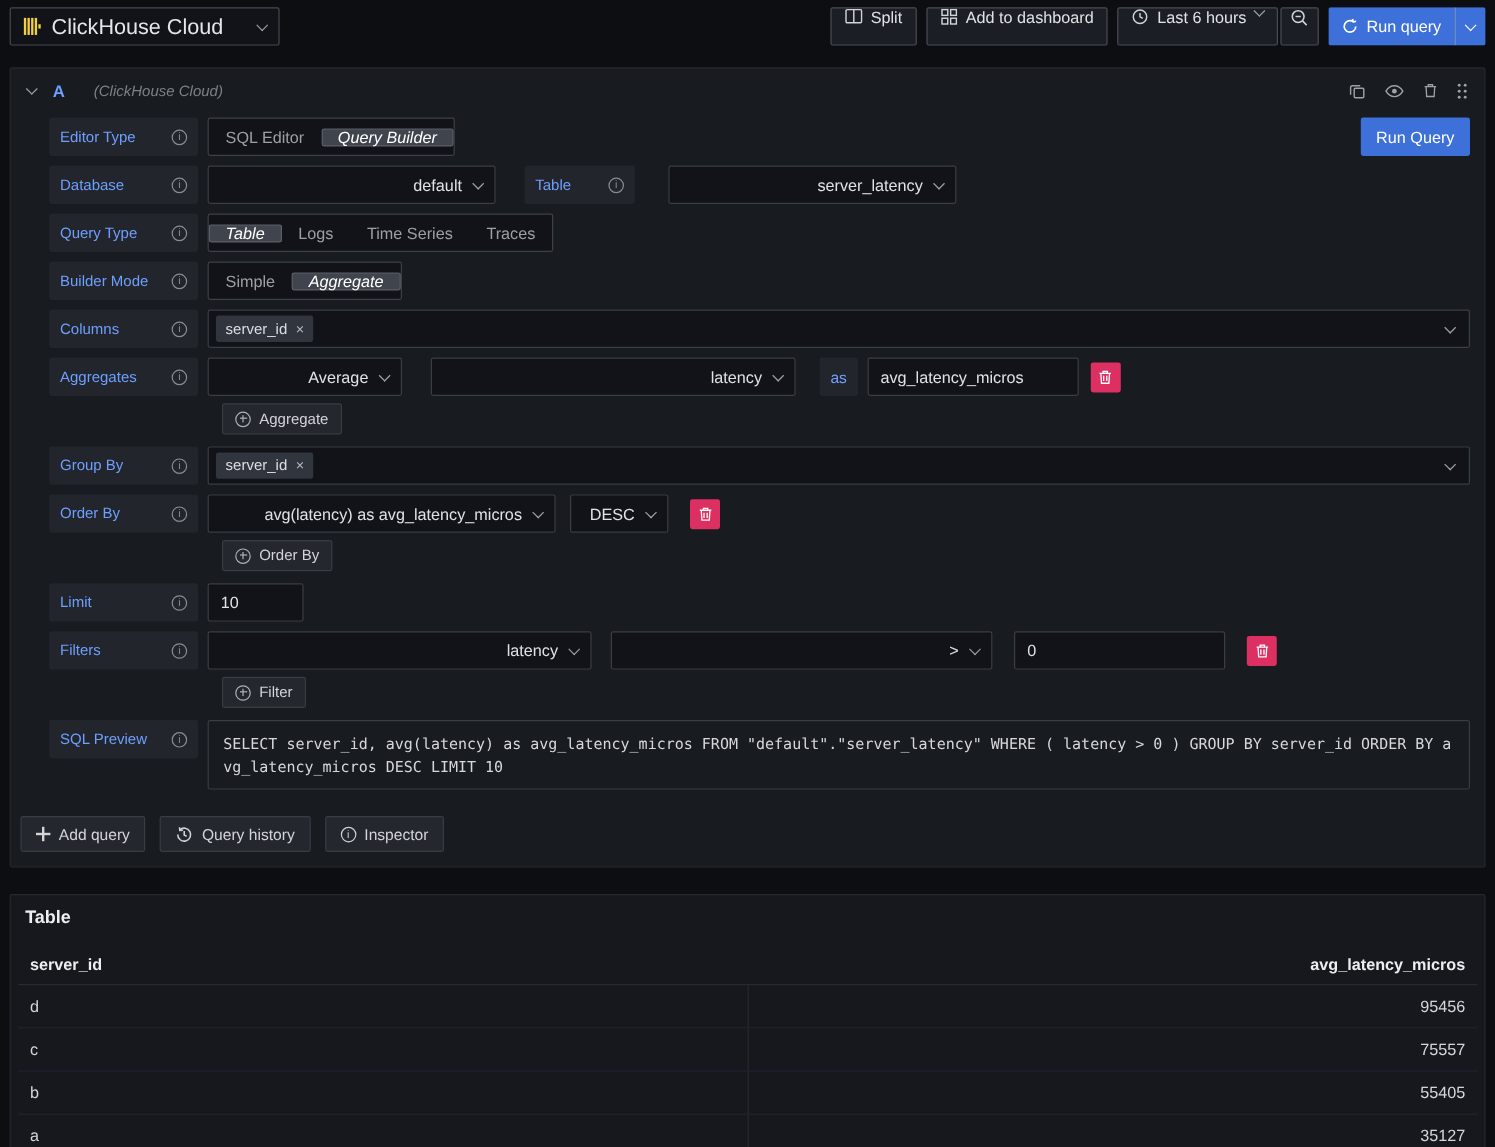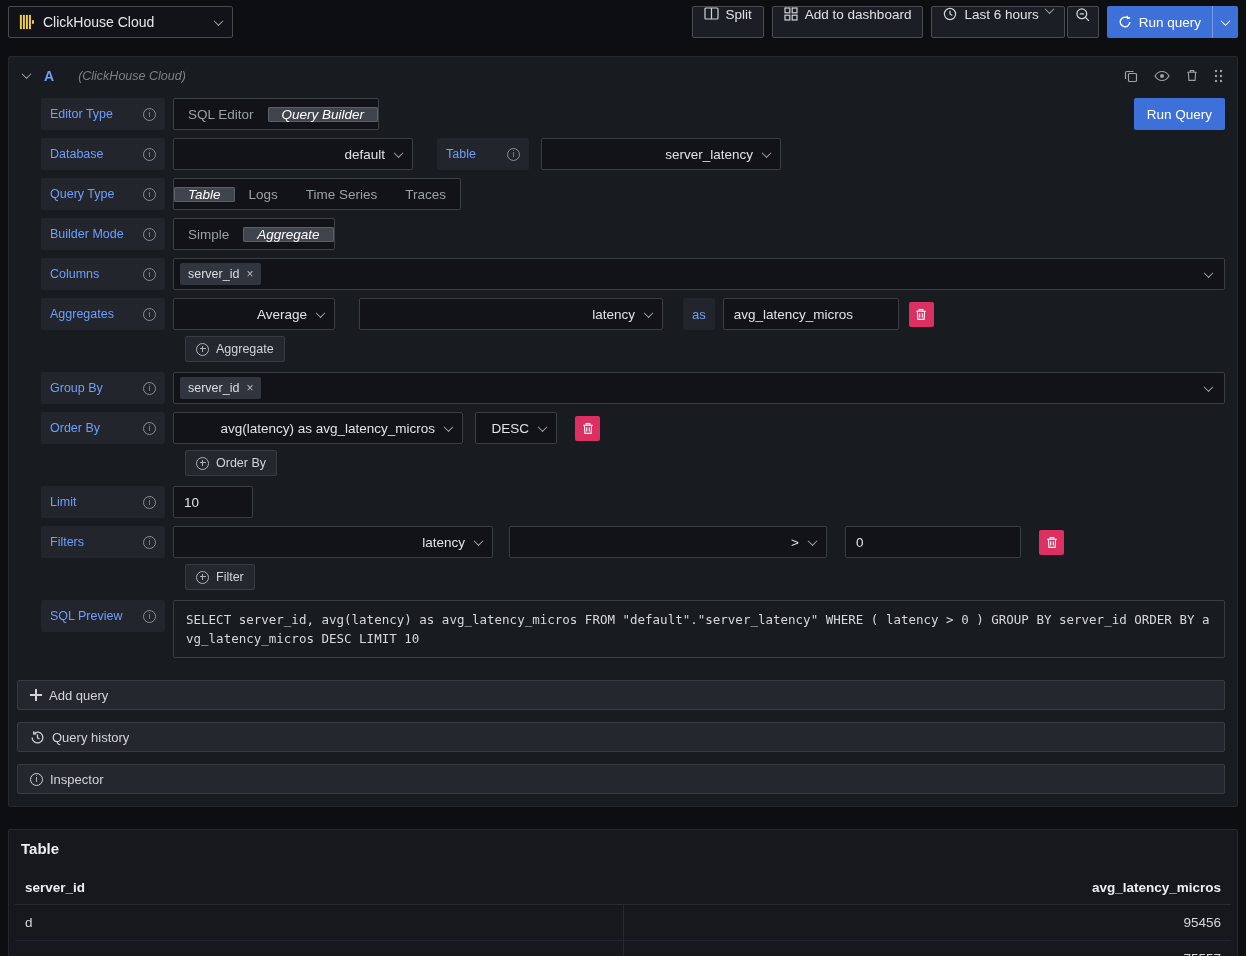--- a/index.html
+++ b/index.html
@@ -9,21 +9,21 @@
     background:#0d0e12;
     font-family:"Liberation Sans", sans-serif;
     font-size:13px; color:#ccccdc;
     overflow:hidden;
   }
   button { font-family:inherit; cursor:pointer; }
 
   
   .topbar { display:flex; align-items:center; justify-content:space-between; height:44px; padding:6px 8px; }
   .ds-picker { display:flex; align-items:center; gap:8px; width:225px; height:32px; padding:0 10px;
-    background:#111318; border:1px solid #46494f; border-radius:2px; color:#e4e6e9; font-size:14px; cursor:pointer; }
+    background:#111318; border:1px solid #46494f; border-radius:2px; color:#e4e6e9; font-size:18px; cursor:pointer; }
   .ds-picker .chev { margin-left:auto; }
   .tb-right { display:flex; align-items:center; }
   .tb-btn { display:flex; gap:7px; height:32px; padding:0 11px; margin-left:8px;
     background:#1b1e24; border:1px solid #494d54; border-radius:2px; color:#e0e2e5; font-size:13.5px; font-weight:500; }
   .tb-btn.icon-only { width:32px; padding:0; justify-content:center; margin-left:2px; }
   .run-split { display:flex; align-items:stretch; height:32px; margin-left:8px; border-radius:2px; overflow:hidden; }
   .run-main, .run-caret { display:flex; align-items:center; background:#3d71d9; color:#fff; border:none; }
   .run-main { gap:7px; padding:0 11px; font-size:13.5px; font-weight:500; }
   .run-caret { padding:0 9px; border-left:1px solid rgba(255,255,255,.3); }
 
@@ -85,21 +85,21 @@
   .cplus { width:13px; height:13px; min-width:13px; border:1.2px solid #aeb2b8; border-radius:50%;
     position:relative; display:inline-block; }
   .cplus::before { content:""; position:absolute; left:2.5px; right:2.5px; top:4.7px; height:1.2px; background:#aeb2b8; }
   .cplus::after { content:""; position:absolute; top:2.5px; bottom:2.5px; left:4.7px; width:1.2px; background:#aeb2b8; }
 
   .sql-row { align-items:flex-start; }
   .sql-box { flex:1; min-height:58px; border:1px solid #383c43; border-radius:2px; padding:9px 12px;
     font-family:"DejaVu Sans Mono", monospace; font-size:12.5px; line-height:19px; color:#d6d8db;
     word-break:break-all; }
 
-  .qfooter { display:flex; gap:12px; padding:14px 12px 12px 8px;flex-direction:column; }
+  .qfooter { display:flex; align-items:center; gap:12px; padding:14px 12px 12px 8px; }
   .qfooter .sub-btn { height:30px; font-size:13px; padding:0 12px; }
   .plus { width:12px; height:12px; position:relative; display:inline-block; }
   .plus::before { content:""; position:absolute; left:0; right:0; top:5.3px; height:1.5px; background:#d2d4d8; }
   .plus::after { content:""; position:absolute; top:0; bottom:0; left:5.3px; width:1.5px; background:#d2d4d8; }
 
   
   .tpanel { margin:22px 8px 0; background:#16181d; border:1px solid #25282e; border-radius:2px; padding:10px 6px 6px; }
   .tpanel-title { color:#eceef0; font-size:15px; font-weight:600; padding:0 6px; margin-bottom:14px; }
   .thead { display:grid; grid-template-columns:1fr 1fr; height:34px; border-bottom:1px solid #272a31;
     font-weight:700; font-size:13.5px; color:#eceef0; }
@@ -241,21 +241,21 @@
         <span class="info"></span>
       </div>
       <div class="select" style="width:240px">
         <span>default</span>
         <span class="chev"></span>
       </div>
       <div class="flabel" style="width:92px;min-width:92px;margin-left:24px">
         <span>Table</span>
         <span class="info"></span>
       </div>
-      <div class="select" style="width:240px;margin-left:4px">
+      <div class="select" style="width:240px;margin-left:20px">
         <span>server_latency</span>
         <span class="chev"></span>
       </div>
     </div>
 
     <div class="frow">
       <div class="flabel">
         <span>Query Type</span>
         <span class="info"></span>
       </div>

